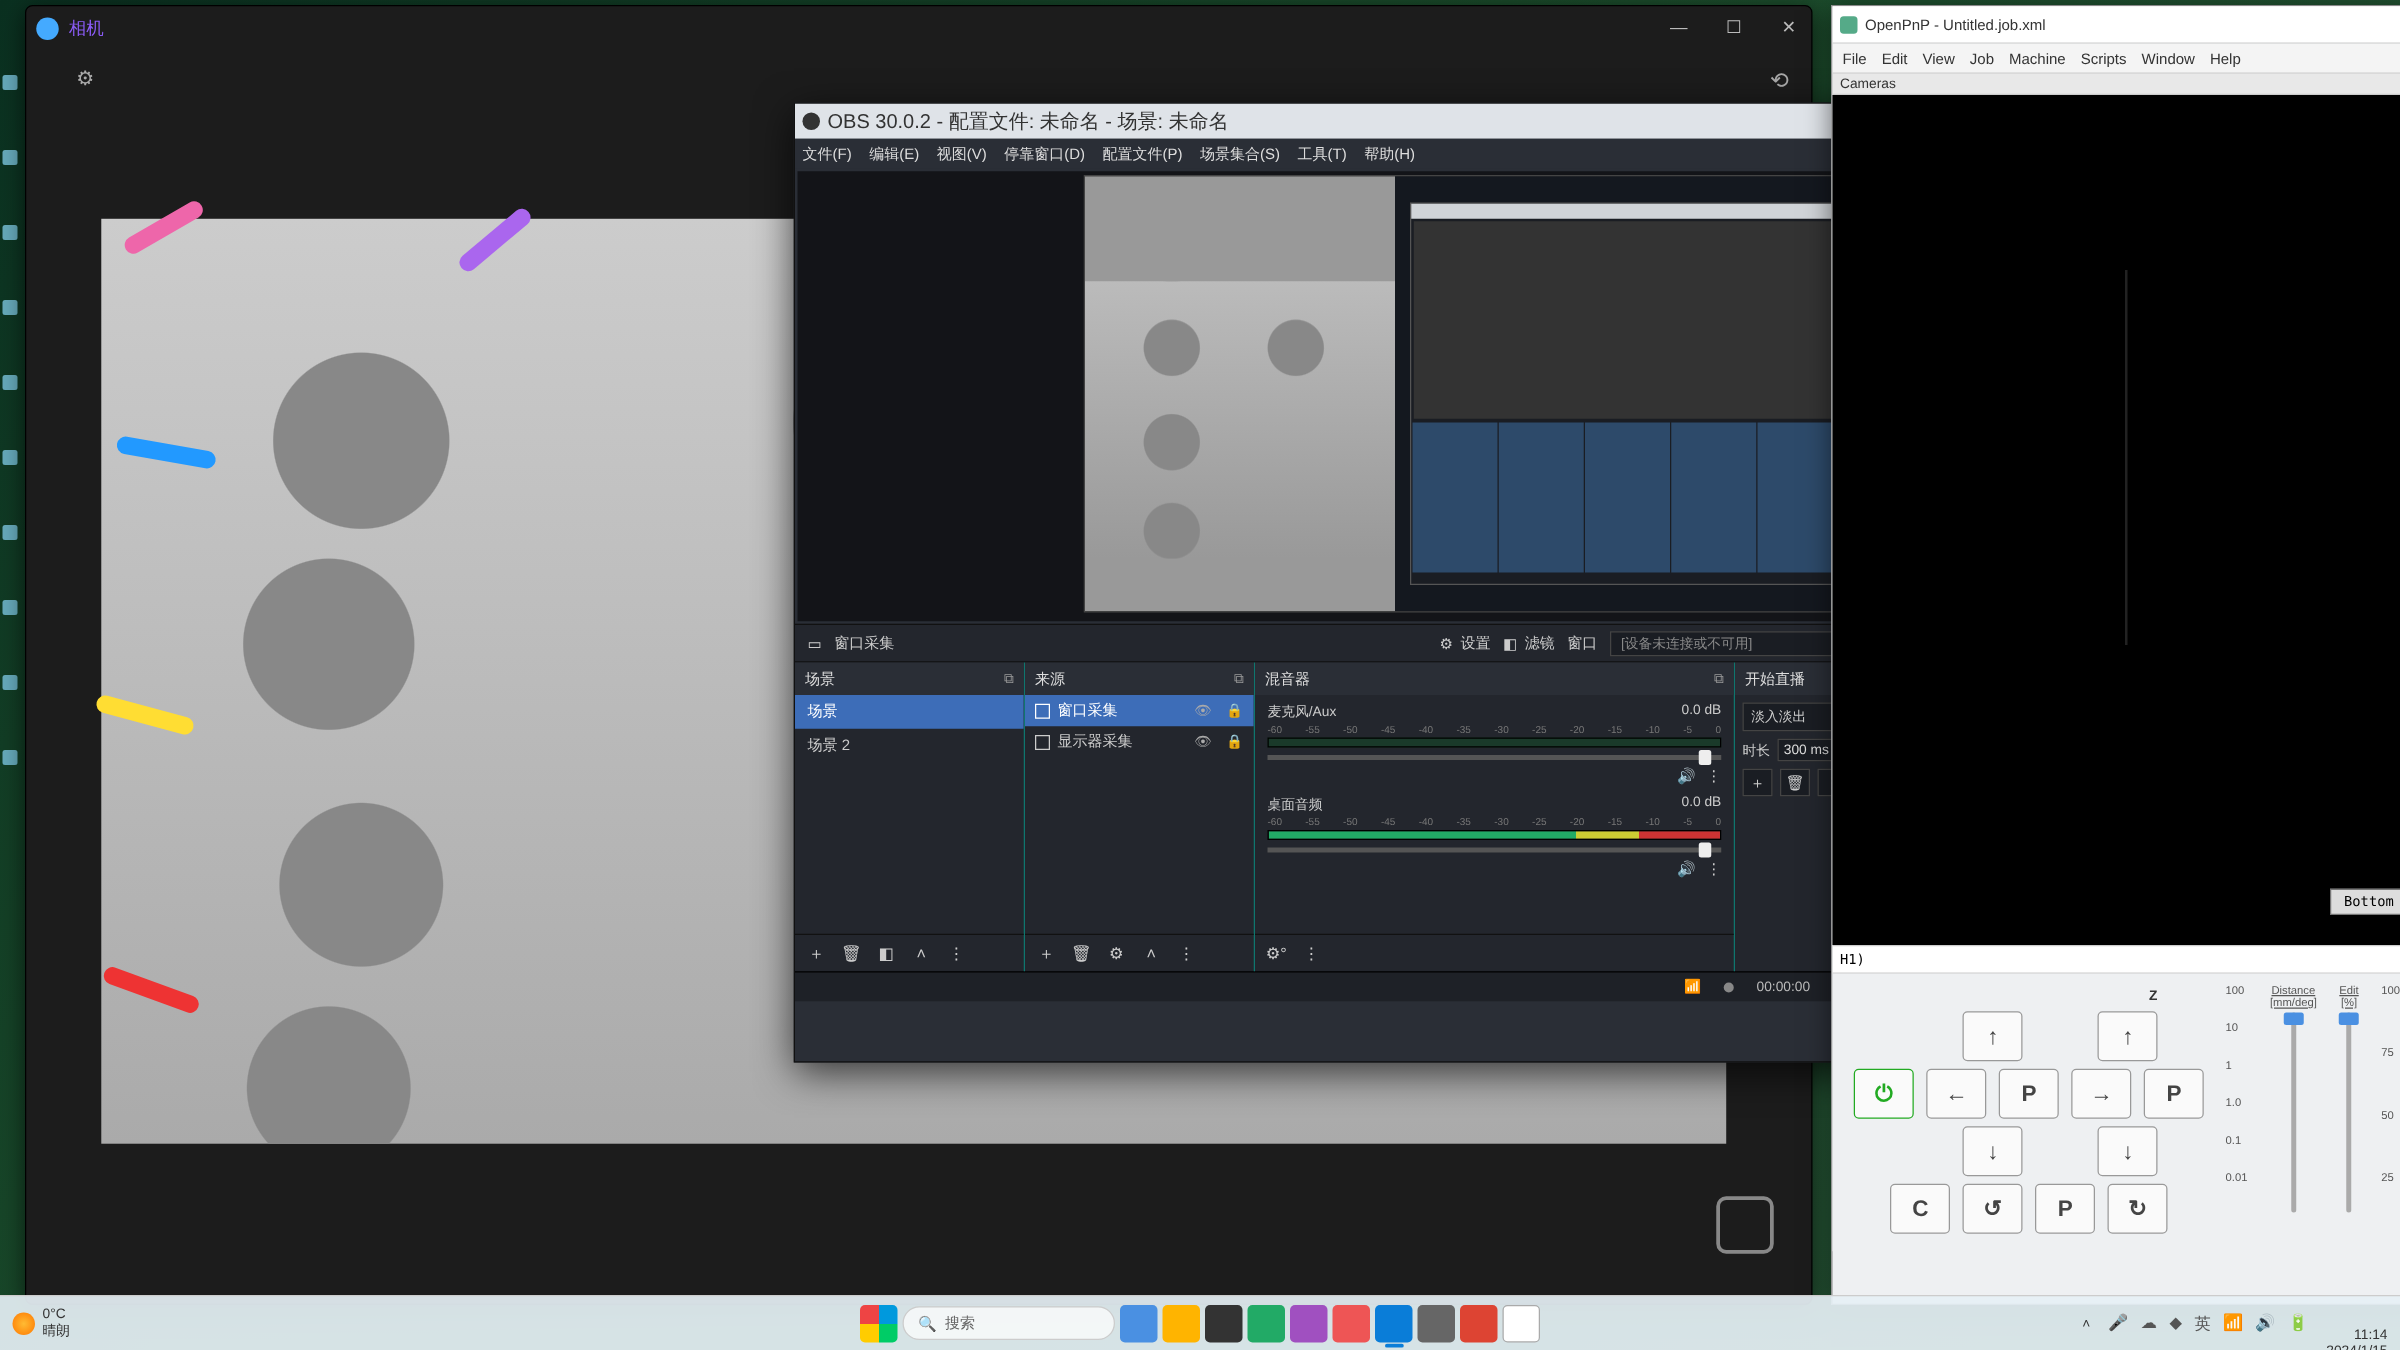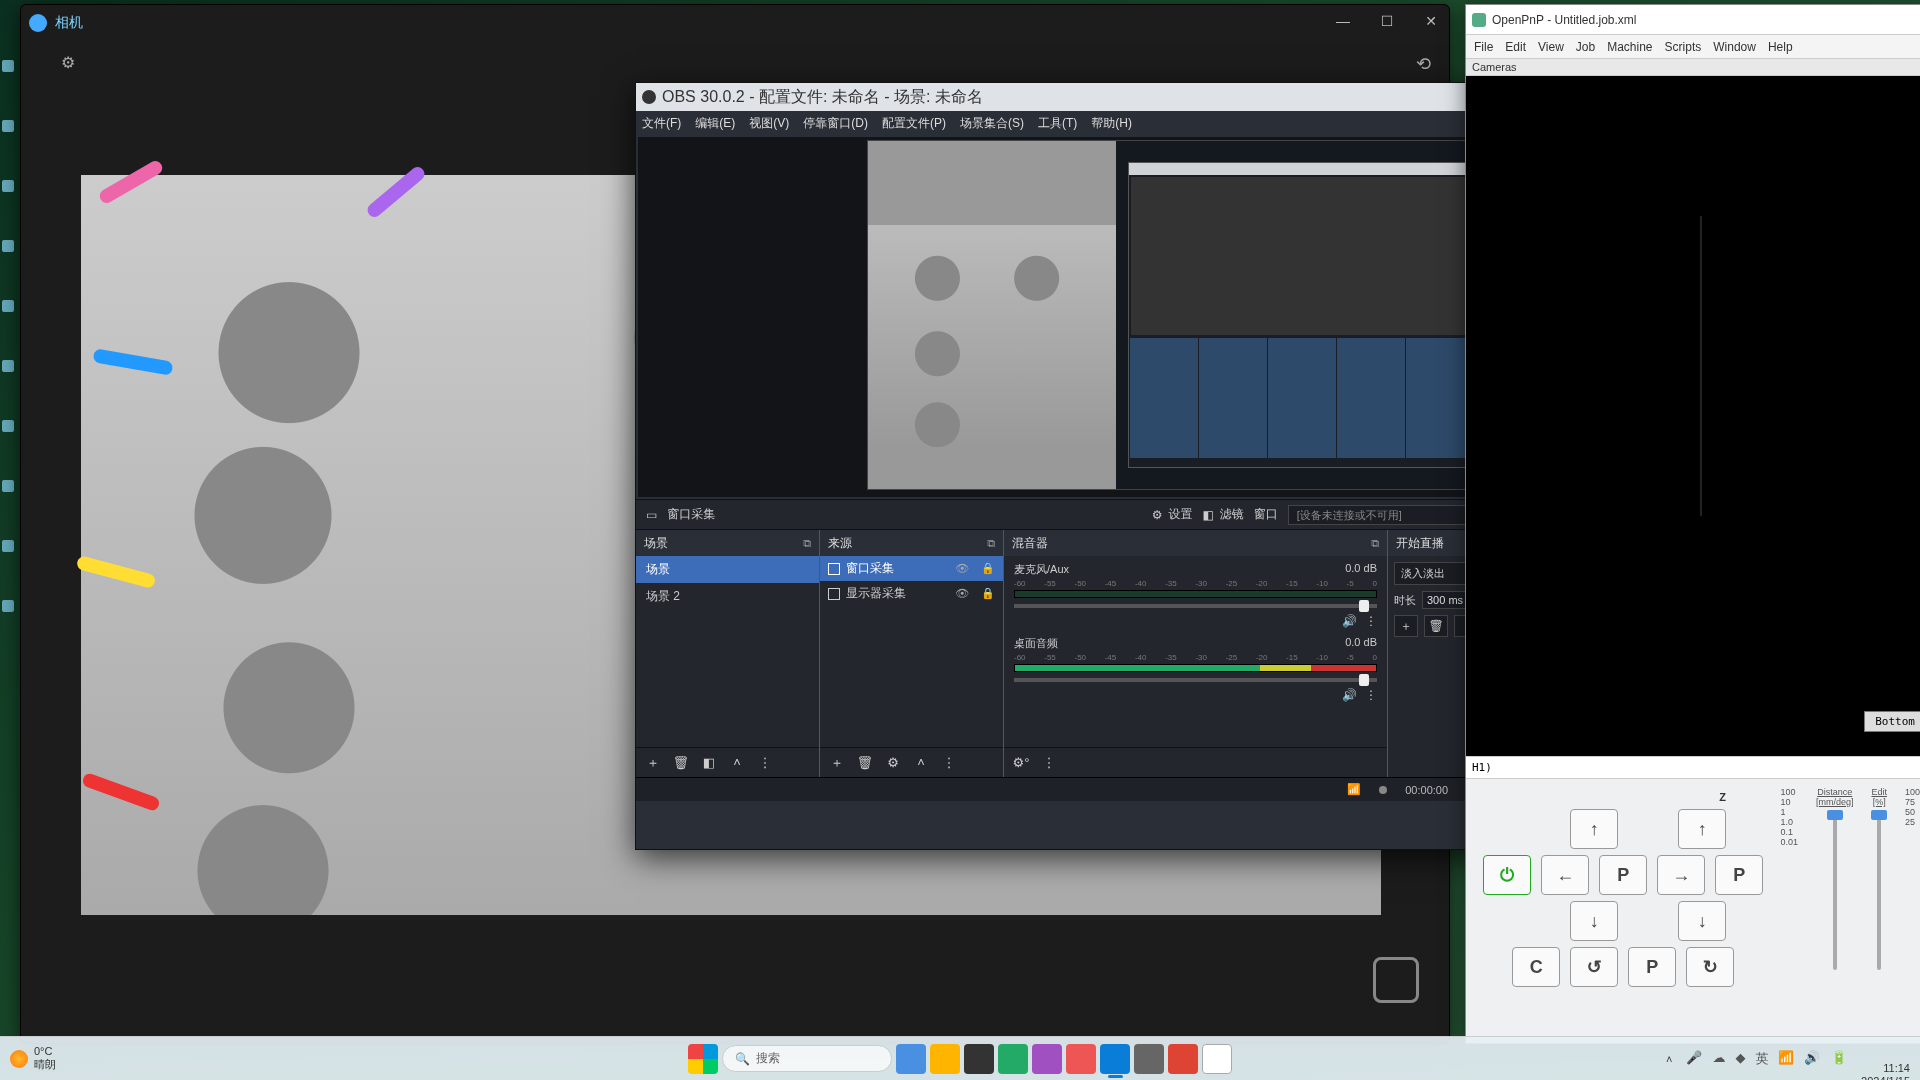--- a/index.html
+++ b/index.html
@@ -5,21 +5,21 @@
 * { margin: 0; padding: 0; box-sizing: border-box; font-family: "Segoe UI", "Microsoft YaHei", sans-serif; }
 body { width: 1920px; height: 1080px; background: #1a3a1a; overflow: hidden; position: relative; }
 
 
 .desktop { position: absolute; inset: 0; background: linear-gradient(135deg,#0a3020,#1a4a2a 40%,#2a5a3a); }
 .desktop-icons { position: absolute; left: 2px; top: 60px; width: 16px; display:flex; flex-direction:column; gap:48px; }
 .desktop-icons .di { width:12px; height:12px; background:#6ab; border-radius:2px; }
 
 
 .camera-win { position:absolute; left:20px; top:4px; width:1430px; height:1040px; background:#1c1c1c; border:1px solid #000; box-shadow:0 4px 20px rgba(0,0,0,.6); border-radius:6px; }
-.cam-title { height:36px; display:flex; align-items:center; padding:0 8px; color:#7dd3fc; font-size:14px; }
+.cam-title { height:36px; display:flex; align-items:center; padding:0 8px; color:#8b5cf6; font-size:14px; }
 .cam-title .ci { width:18px; height:18px; background:#4af; border-radius:50%; margin-right:8px; }
 .cam-winctrl { position:absolute; right:6px; top:8px; display:flex; gap:20px; color:#bbb; font-size:14px;}
 .cam-winctrl span { width:24px; text-align:center; cursor:pointer;}
 .cam-gear { position:absolute; left:40px; top:48px; color:#aaa; font-size:16px;}
 .cam-capture { position:absolute; right:18px; top:48px; color:#aaa; font-size:18px;}
 .cam-view { position:absolute; left:60px; top:170px; width:1300px; height:740px; background:#000;
  background-image: radial-gradient(circle at 16% 24%, #888 0 70px, transparent 71px),
                    radial-gradient(circle at 48% 22%, #888 0 70px, transparent 71px),
                    radial-gradient(circle at 14% 46%, #888 0 68px, transparent 69px),
                    radial-gradient(circle at 16% 72%, #888 0 65px, transparent 66px),
@@ -129,21 +129,21 @@
 .jog-row { display:flex; align-items:center; gap:10px; margin-bottom:6px; justify-content:center;}
 .jog-head { display:flex; justify-content:space-around; font-size:11px; color:#333; padding:4px 0 6px;font-weight:bold;}
 .jog-head span{width:60px;text-align:center;}
 .jb { width:48px; height:40px; background:#fafafa; border:1px solid #999; border-radius:4px; display:flex; align-items:center; justify-content:center; font-size:18px; color:#444; cursor:pointer;font-weight:bold;}
 .jb.power{color:#2a2;border-color:#2a2;}
 .jb.sp{width:40px;}
 .jog-sliders{display:flex;gap:18px;font-size:9px;color:#555;justify-content:flex-end;padding-right:6px;}
 .jog-sliders .sl{display:flex;flex-direction:column;align-items:center;gap:3px;text-decoration:underline;}
 .jog-sliders .track{width:4px;height:160px;background:#aaa;position:relative;border-radius:2px;}
 .jog-sliders .thumb{position:absolute;top:0;left:-6px;width:16px;height:10px;background:#4a90e2;border-radius:2px;}
-.jog-sliders .lbls{display:flex;flex-direction:column;justify-content:flex-start;height:160px;font-size:9px;}
+.jog-sliders .lbls{display:flex;flex-direction:column;justify-content:space-between;height:160px;font-size:9px;}
 .jog-wrap{display:flex;gap:8px;}
 .jog-pad{flex:1;}
 
 
 .taskbar { position:absolute; left:0; bottom:0; width:1920px; height:44px; background:rgba(230,240,245,.92); display:flex; align-items:center; padding:0 10px; border-top:1px solid #ccc;}
 .tb-left{display:flex;align-items:center;gap:8px;font-size:11px;color:#333;}
 .tb-weather{display:flex;align-items:center;gap:6px;}
 .tb-weather .wic{width:18px;height:18px;background:radial-gradient(circle,#fb3,#f70);border-radius:50%;}
 .tb-center{position:absolute;left:50%;transform:translateX(-50%);display:flex;align-items:center;gap:4px;}
 .tb-center .start{width:30px;height:30px;background:conic-gradient(#09d 0 90deg,#0c6 90deg 180deg,#fc0 180deg 270deg,#e44 270deg);border-radius:4px;}

